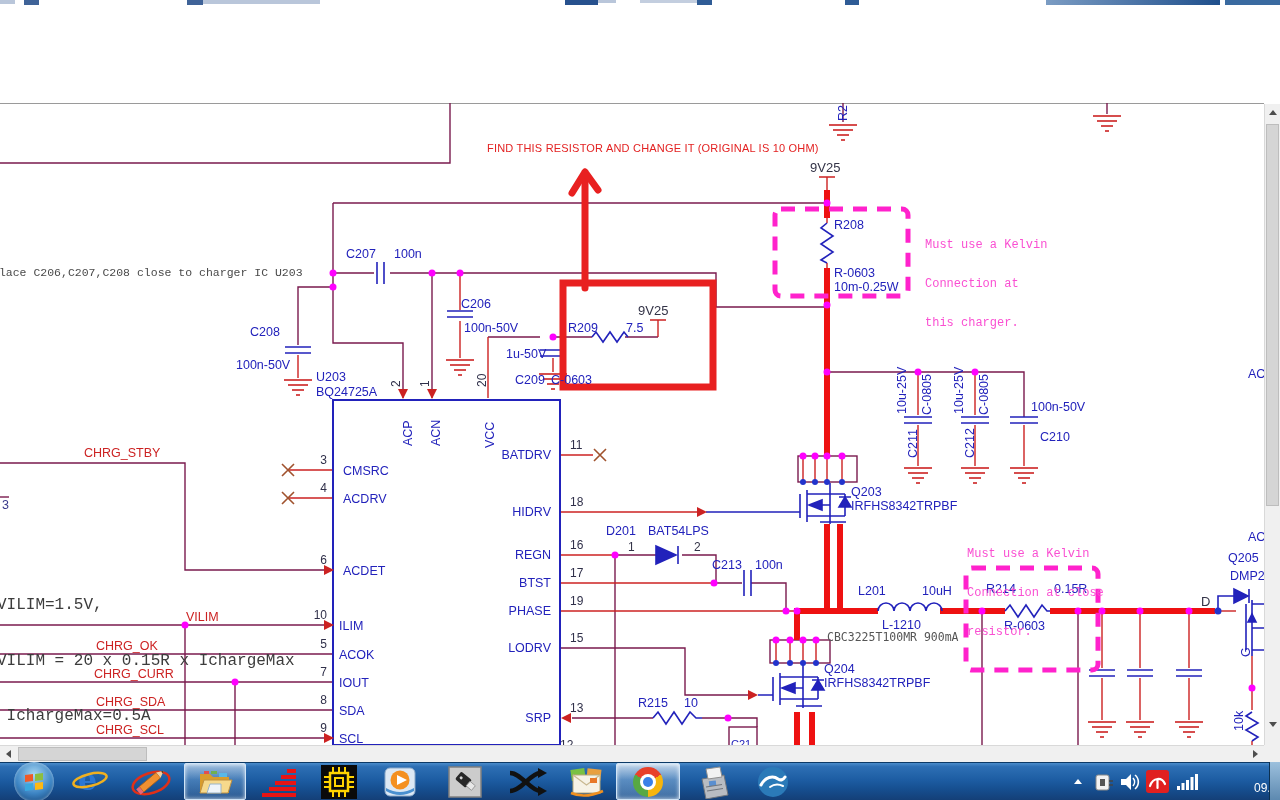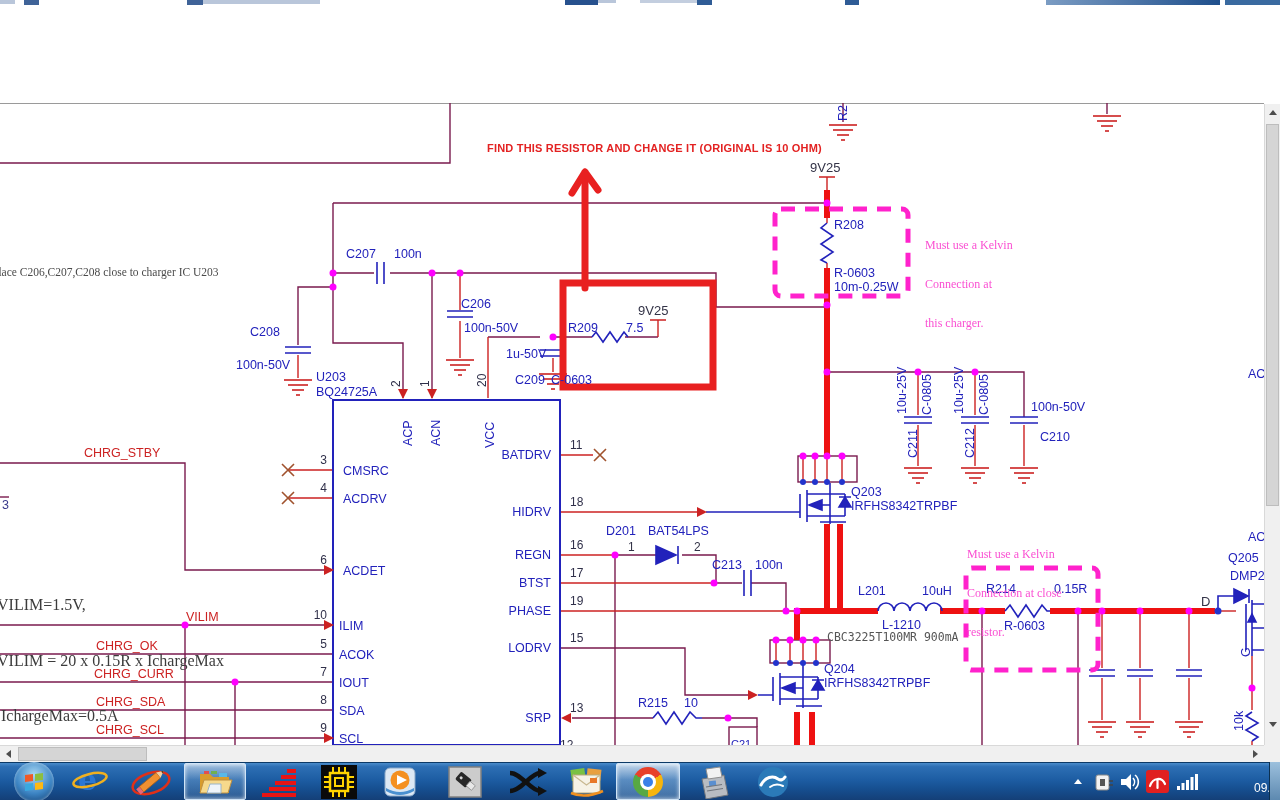--- a/index.html
+++ b/index.html
@@ -1,20 +1,20 @@
 <!DOCTYPE html>
 <html><head>
 <meta charset="utf-8">
 <style>
   html,body{margin:0;padding:0;background:#777;}
   .screen{position:relative;width:1280px;height:800px;background:#ffffff;overflow:hidden;
           font-family:"Liberation Sans",sans-serif;}
   .abs{position:absolute;}
   .note{position:absolute;white-space:pre;}
-  .mono{font-family:Liberation Serif, serif;}
+  .mono{font-family:Liberation Mono, monospace;}
   
   .sb{position:absolute;background:#f0f0f0;}
   .sb-btn{position:absolute;background:#f0f0f0;display:flex;align-items:center;justify-content:center;}
   .sb-thumb{position:absolute;background:#d5d5d5;border:1px solid #bdbdbd;box-sizing:border-box;}
   .tri{width:0;height:0;display:block;}
   .tri-l{border-top:4px solid transparent;border-bottom:4px solid transparent;border-right:5px solid #4d4d4d;}
   .tri-r{border-top:4px solid transparent;border-bottom:4px solid transparent;border-left:5px solid #4d4d4d;}
   .tri-u{border-left:4px solid transparent;border-right:4px solid transparent;border-bottom:5px solid #4d4d4d;}
   .tri-d{border-left:4px solid transparent;border-right:4px solid transparent;border-top:5px solid #4d4d4d;}
   
@@ -363,21 +363,21 @@
       <text x="400" y="387" transform="rotate(-90 400 387)">2</text>
       <text x="429" y="387" transform="rotate(-90 429 387)">1</text>
       <text x="486" y="387" transform="rotate(-90 486 387)">20</text>
     </g>
 
     <text x="827" y="641" font-family="DejaVu Sans Mono, monospace" font-size="11.5" fill="#555555">CBC3225T100MR 900mA</text>
   </svg>
 
   <div class="note mono" style="left:-8px;top:266px;font-size:11.5px;color:#4a4a4a;">Place C206,C207,C208 close to charger IC U203</div>
 
-  <div class="note" style="left:487px;top:142px;font-size:11px;font-weight:bold;color:#e32222;letter-spacing:.2px;">FIND THIS RESISTOR AND CHANGE IT (ORIGINAL IS 10 OHM)</div>
+  <div class="note" style="left:487px;top:142px;font-size:11px;font-weight:normal;color:#e32222;letter-spacing:.2px;">FIND THIS RESISTOR AND CHANGE IT (ORIGINAL IS 10 OHM)</div>
 
   <div class="note mono" style="left:925px;top:213px;font-size:12px;line-height:13px;color:#fa4fd2;">
     <div>Must use a Kelvin</div>
     <div>Connection at</div>
     <div>this charger.</div>
   </div>
 
   <div class="note mono" style="left:967px;top:522px;font-size:12px;line-height:13px;color:#fa4fd2;">
     <div>Must use a Kelvin</div>
     <div>Connection at close</div>

